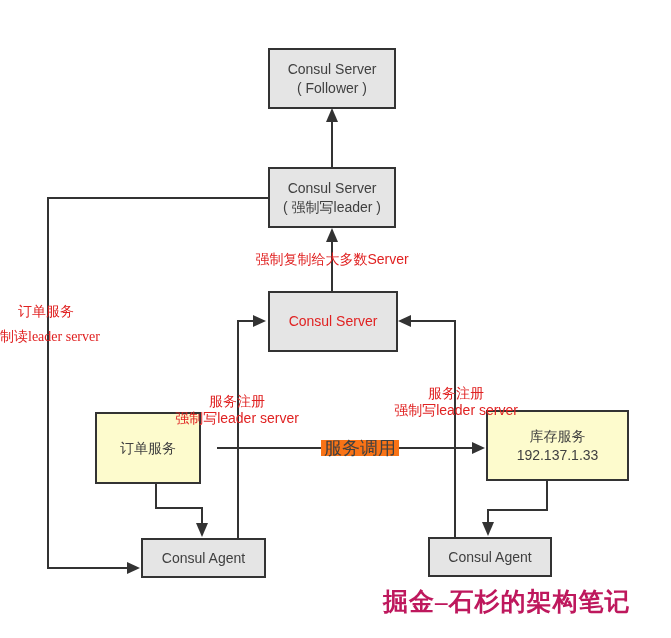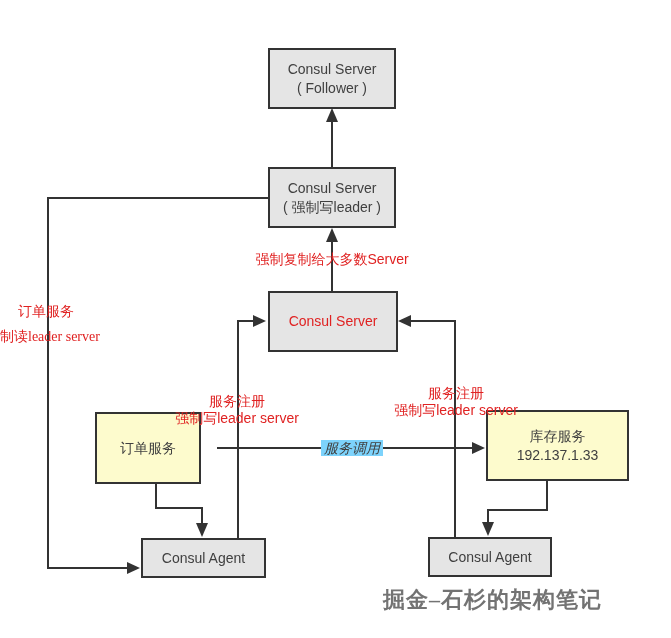--- a/index.html
+++ b/index.html
@@ -34,35 +34,34 @@
     color: #e02222;
     font-size: 14px;
     line-height: 17px;
     text-align: center;
     z-index: 3;
     white-space: nowrap;
   }
   .lbl-dark {
     position: absolute;
     color: #404040;
-    font-size: 14px;
+    font-size: 18px;
     line-height: 16px;
-    background: #7dd3fc;
+    background: #f97316;
     padding: 0 3px;
     z-index: 3;
     white-space: nowrap;
-    font-style: italic;
   }
   .watermark {
     position: absolute;
     font-family: "Liberation Serif", "DejaVu Serif", serif;
     font-weight: bold;
-    font-size: 22px;
+    font-size: 25px;
     letter-spacing: 1px;
-    color: #737373;
+    color: #be185d;
     z-index: 0;
     white-space: nowrap;
   }
 </style>
 </head>
 <body>
 
 <div class="canvas">
 
   <div class="watermark" style="left:383px; top:585px;">掘金–石杉的架构笔记</div>

